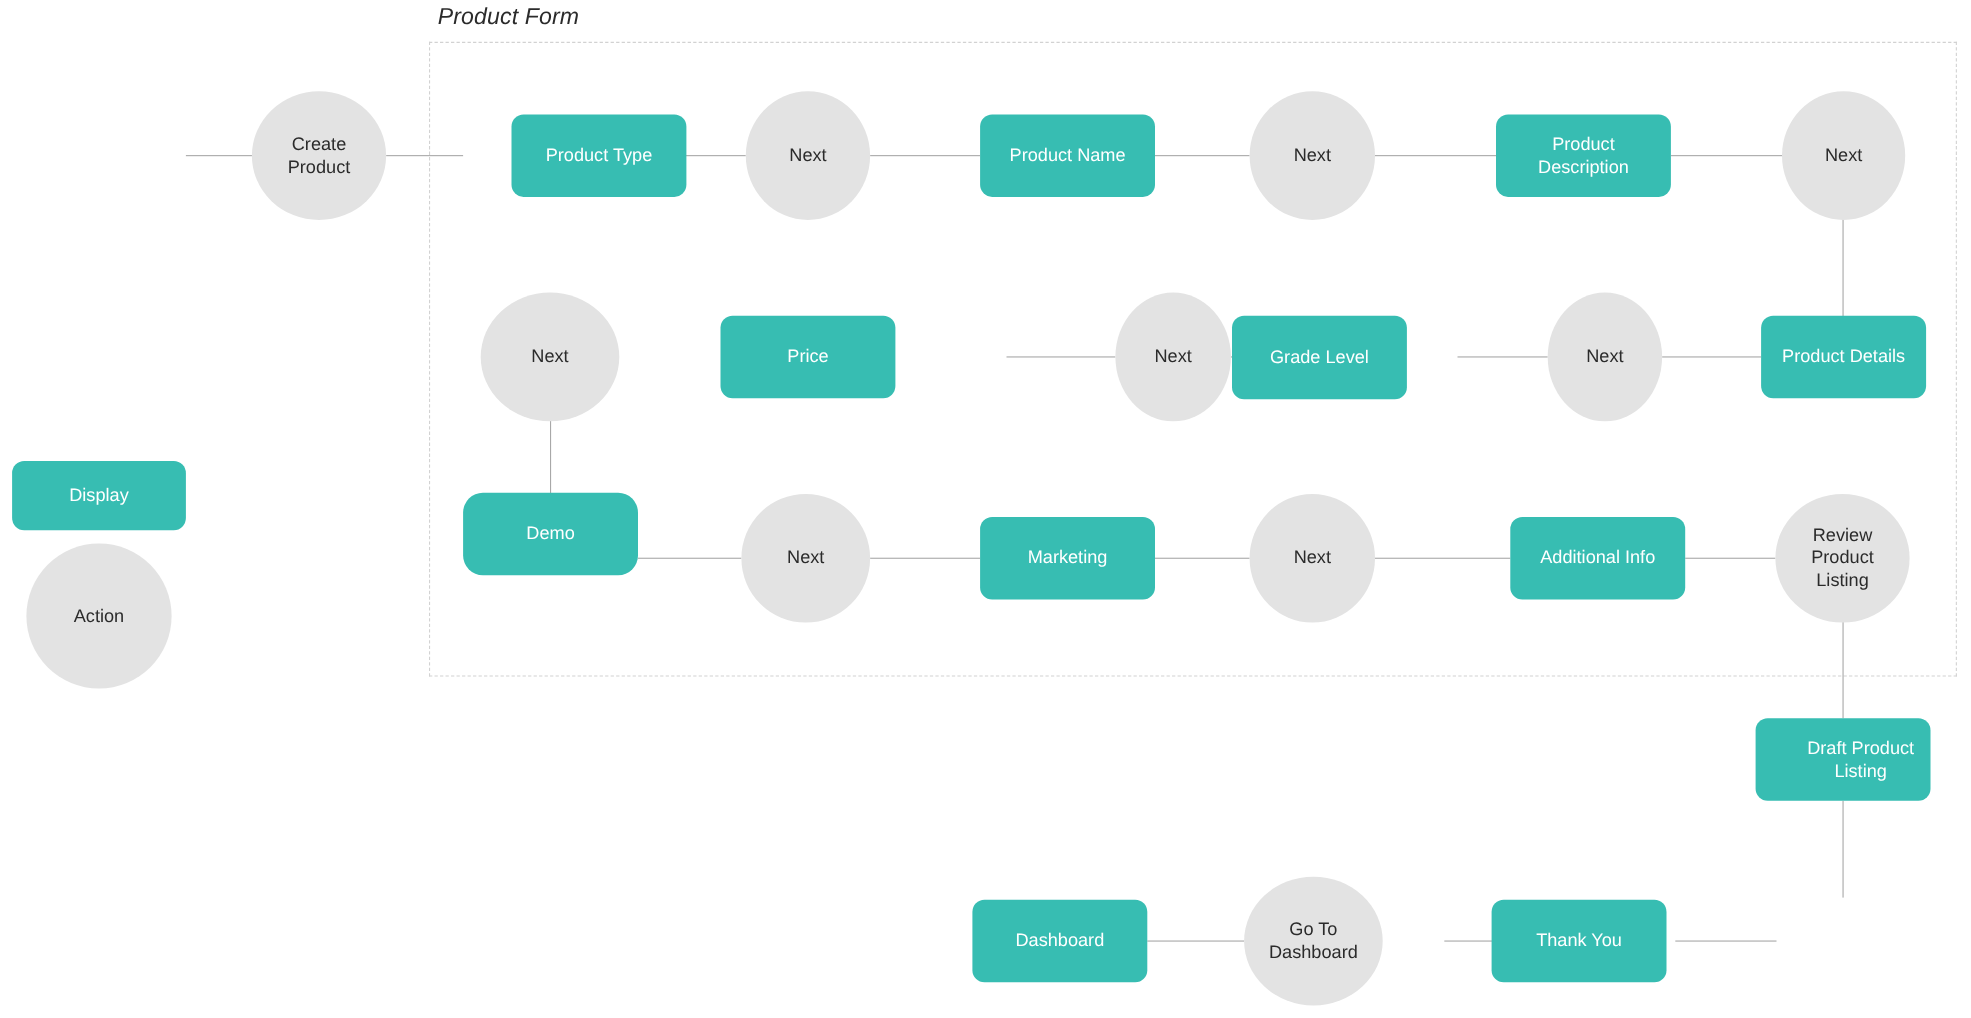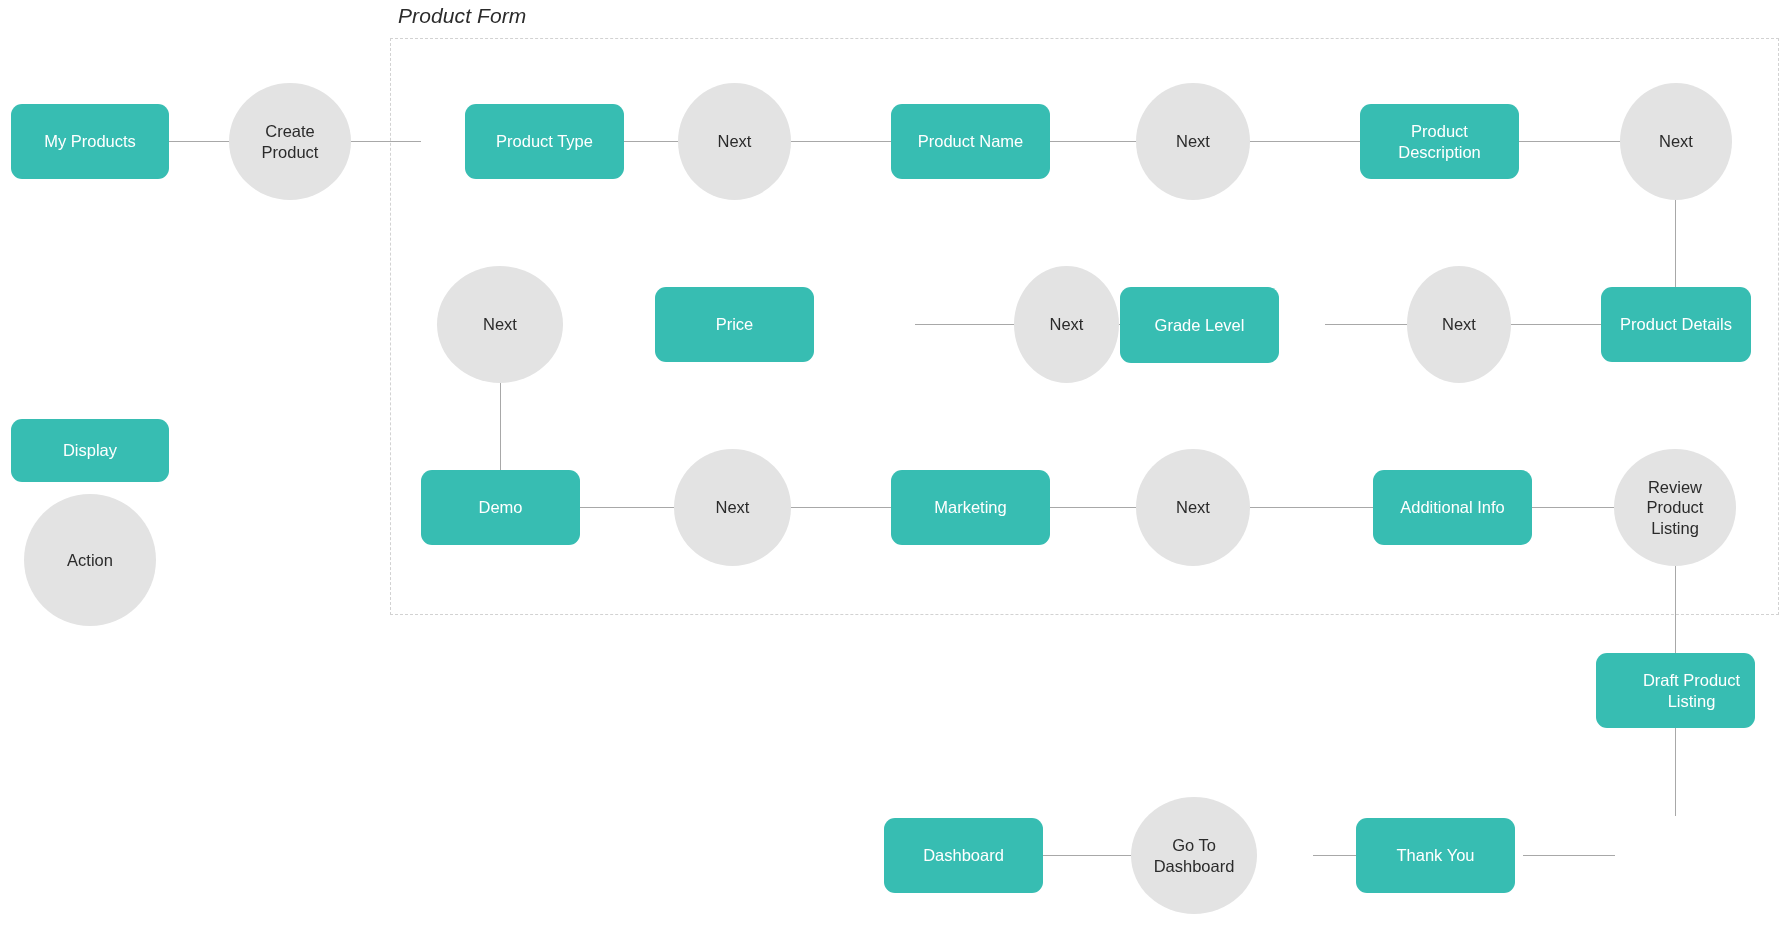--- a/index.html
+++ b/index.html
@@ -97,23 +97,20 @@
   <div class="edge h" style="left:1532px; top:507px; width:82px;"></div>
 
   <div class="edge v" style="left:1675px; top:565px; width:1px; height:88px;"></div>
 
   <div class="edge v" style="left:1675px; top:728px; width:1px; height:88px;"></div>
 
   <div class="edge h" style="left:1523px; top:855px; width:92px;"></div>
   <div class="edge h" style="left:1313px; top:855px; width:103px;"></div>
   <div class="edge h" style="left:1043px; top:855px; width:88px;"></div>
 
-  <div class="node display" style="left:11px; top:104px; width:158px; height:75px;">
-    <span class="lbl">My Products</span>
-  </div>
   <div class="node action" style="left:229px; top:83px; width:122px; height:117px;">
     <span class="lbl">Create
 Product</span>
   </div>
   <div class="node display" style="left:421px; top:104px; width:159px; height:75px;margin-left:44px;">
     <span class="lbl">Product Type</span>
   </div>
   <div class="node action" style="left:678px; top:83px; width:113px; height:117px;">
     <span class="lbl">Next</span>
   </div>
@@ -143,21 +140,21 @@
   <div class="node action" style="left:1014px; top:266px; width:105px; height:117px;">
     <span class="lbl">Next</span>
   </div>
   <div class="node display" style="left:655px; top:287px; width:159px; height:75px;">
     <span class="lbl">Price</span>
   </div>
   <div class="node action" style="left:437px; top:266px; width:126px; height:117px;">
     <span class="lbl">Next</span>
   </div>
 
-  <div class="node display" style="left:421px; top:470px; width:159px; height:75px;">
+  <div class="node display" style="left:421px; top:448px; width:159px; height:75px;border-radius:18px;">
     <span class="lbl">Demo</span>
   </div>
   <div class="node action" style="left:674px; top:449px; width:117px; height:117px;">
     <span class="lbl">Next</span>
   </div>
   <div class="node display" style="left:891px; top:470px; width:159px; height:75px;">
     <span class="lbl">Marketing</span>
   </div>
   <div class="node action" style="left:1136px; top:449px; width:114px; height:117px;">
     <span class="lbl">Next</span>

